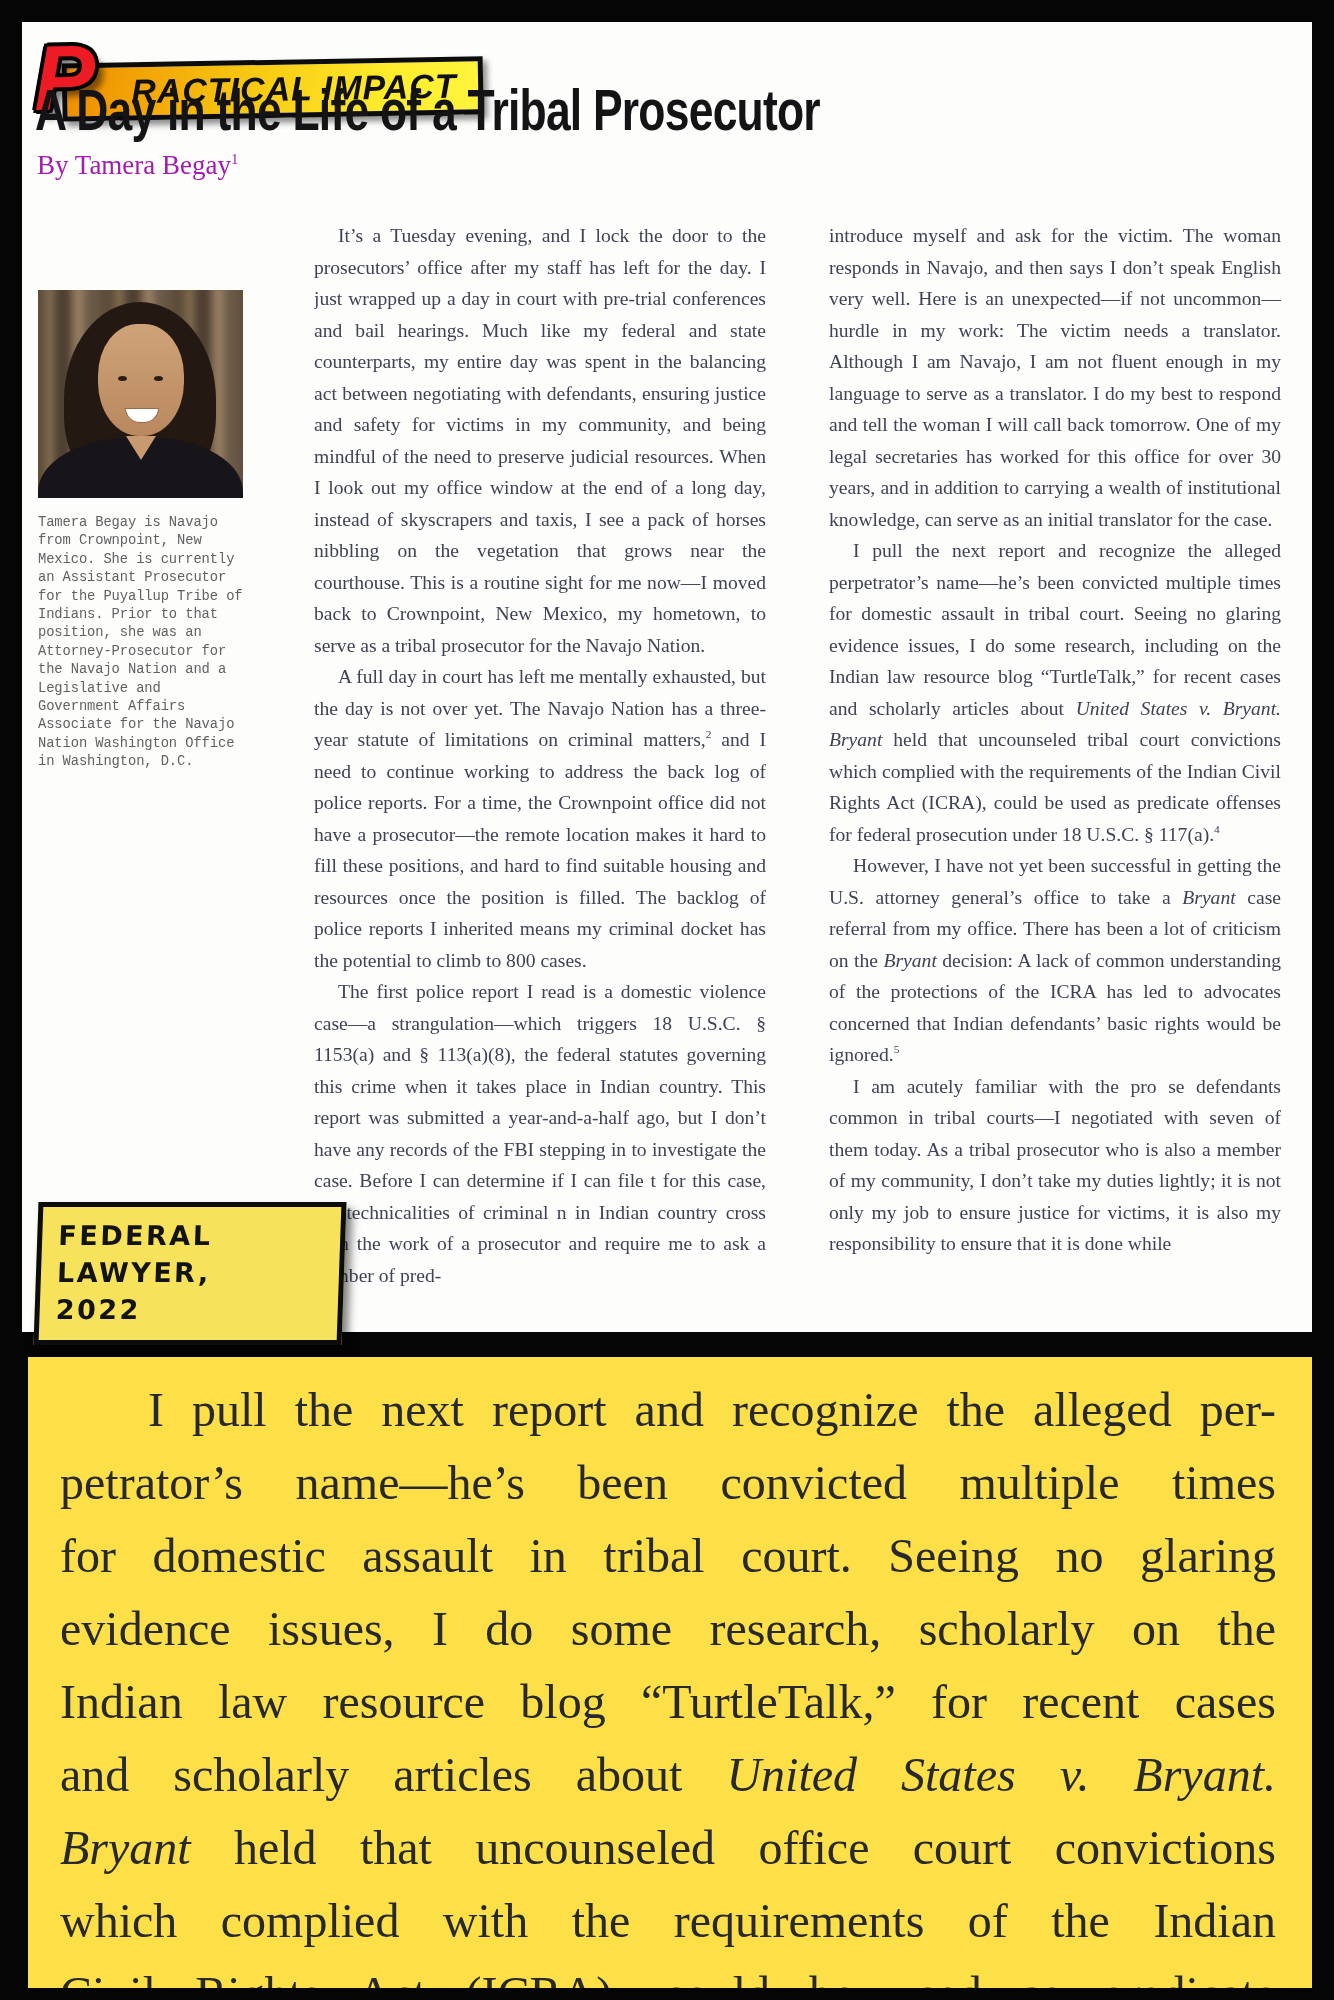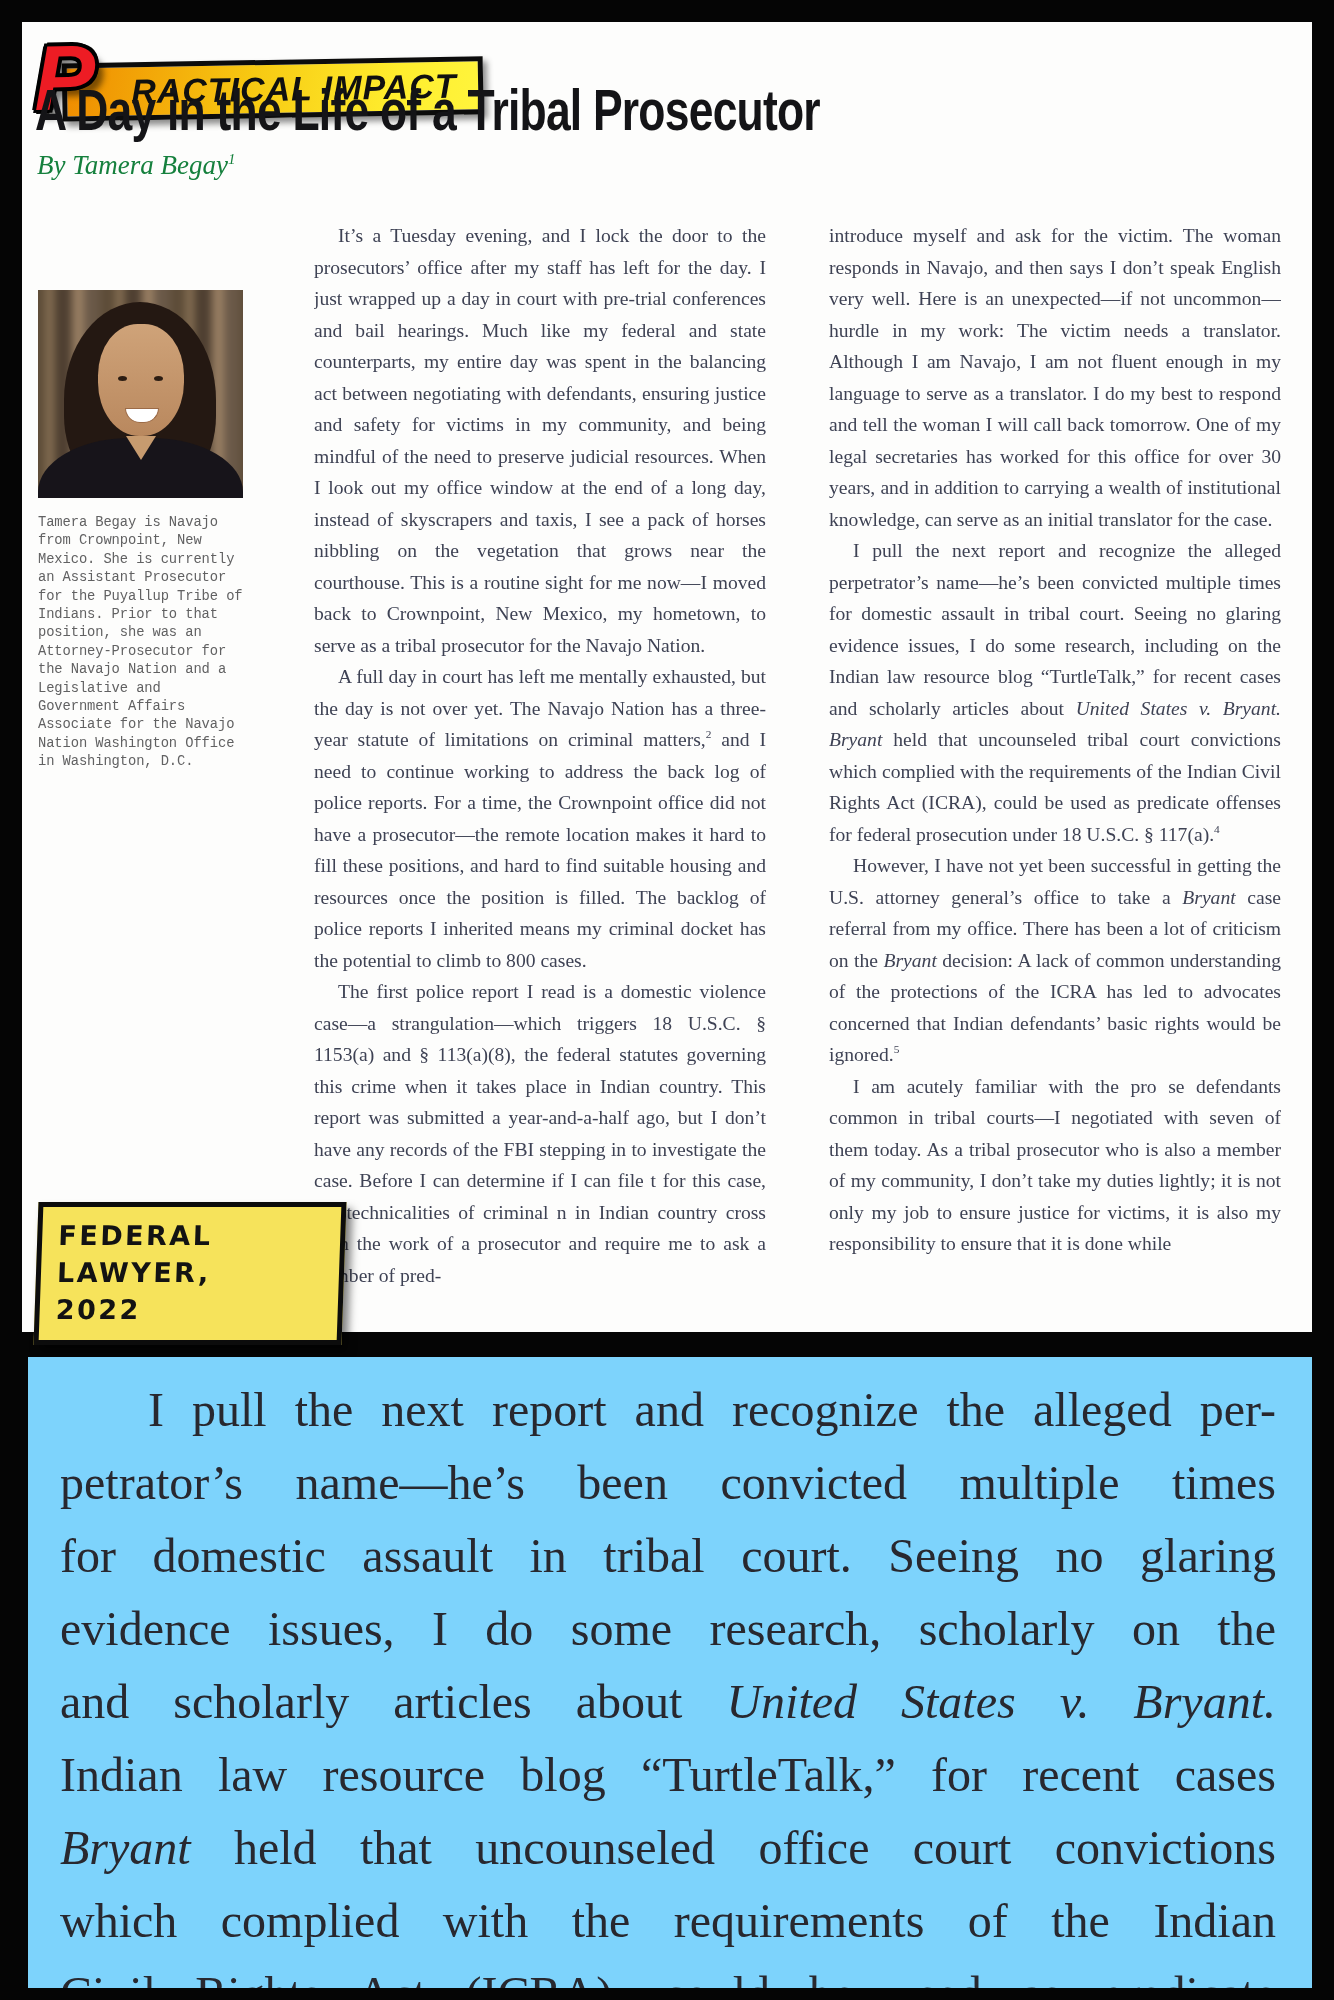--- a/index.html
+++ b/index.html
@@ -19,21 +19,21 @@
            font-family:"Liberation Sans",sans-serif;font-weight:bold;font-style:italic;
            font-size:92px;line-height:96px;color:#ed1c24;
            text-shadow:4px 0 #000,-4px 0 #000,0 4px #000,0 -4px #000,
                        3px 3px #000,-3px -3px #000,3px -3px #000,-3px 3px #000,
                        8px 9px 6px rgba(0,0,0,.5);}
   
   .title{position:absolute;left:13px;top:58px;margin:0;width:1250px;
          font-family:"Liberation Sans",sans-serif;font-weight:bold;color:#141417;
          font-size:57px;line-height:60px;letter-spacing:-1px;white-space:nowrap;
          transform:scaleX(.78);transform-origin:left top;}
-  .byline{position:absolute;left:15px;top:128px;font-size:27px;color:#15803d;font-style:italic;}
+  .byline{position:absolute;left:15px;top:128px;font-size:27px;color:#a21caf;}
   .byline sup{font-size:.55em;vertical-align:super;}
   
   .photo{position:absolute;left:16px;top:268px;width:205px;height:208px;background:#6f5f4c;overflow:hidden;}
   .shelf{position:absolute;inset:-8px;filter:blur(4px);
          background:repeating-linear-gradient(90deg,#5d4c38 0 16px,#8a7356 16px 24px,#4e3f31 24px 42px,#9a8064 42px 54px,#6a5948 54px 70px);}
   .hair{position:absolute;left:26px;top:12px;width:152px;height:196px;background:#241812;
         border-radius:50% 50% 42% 42%;}
   .face{position:absolute;left:60px;top:34px;width:86px;height:112px;
         background:linear-gradient(#cfa379,#b9885e);border-radius:46% 46% 48% 48%;}
   .eye{position:absolute;top:52px;width:9px;height:5px;background:#2b1c12;border-radius:50%;}
@@ -55,21 +55,21 @@
   .col1{left:268px;}
   .col2{left:783px;}
   .run-i{font-style:italic;}
   .run-sup{font-size:.58em;vertical-align:super;line-height:0;}
   
   .note{position:absolute;left:14px;top:1180px;width:268px;padding:10px 14px 12px 16px;
         background:#f6e35b;border:5px solid #0c0c0c;box-shadow:6px 7px 9px rgba(0,0,0,.5);
         font-family:"DejaVu Sans",sans-serif;font-weight:bold;font-size:27px;line-height:37px;
         letter-spacing:2.5px;color:#131313;transform:skewX(-2deg);}
   
-  .excerpt{position:absolute;left:28px;top:1357px;width:1284px;height:631px;background:#7dd3fc;
+  .excerpt{position:absolute;left:28px;top:1357px;width:1284px;height:631px;background:#fde047;
            overflow:hidden;padding:0;}
   .xwrap{position:absolute;left:32px;top:16px;width:1216px;}
   .xline{margin:0;font-size:48px;line-height:73px;color:#28282f;
          text-align:justify;text-align-last:justify;white-space:nowrap;}
   .xline.first{padding-left:88px;}
 </style>
 </head>
 <body>
 
 <div class="canvas">
@@ -120,21 +120,21 @@
     </div>
 
   </div>
 
   <div class="excerpt">
     <div class="xwrap">
       <p class="xline first"><span>I pull the next report and recognize the alleged per-</span></p>
       <p class="xline"><span>petrator’s name—he’s been convicted multiple times</span></p>
       <p class="xline"><span>for domestic assault in tribal court. Seeing no glaring</span></p>
       <p class="xline"><span>evidence issues, I do some research, scholarly on the</span></p>
+      <p class="xline"><span>Indian law resource blog “TurtleTalk,” for recent cases</span></p>
       <p class="xline"><span>and scholarly articles about </span><span class="run-i">United States v. Bryant.</span></p>
-      <p class="xline"><span>Indian law resource blog “TurtleTalk,” for recent cases</span></p>
       <p class="xline"><span class="run-i">Bryant</span><span> held that uncounseled office court convictions</span></p>
       <p class="xline"><span>which complied with the requirements of the Indian</span></p>
       <p class="xline"><span>Civil Rights Act (ICRA), could be used as predicate</span></p>
     </div>
   </div>
 
 </div>
 
 </body></html>

